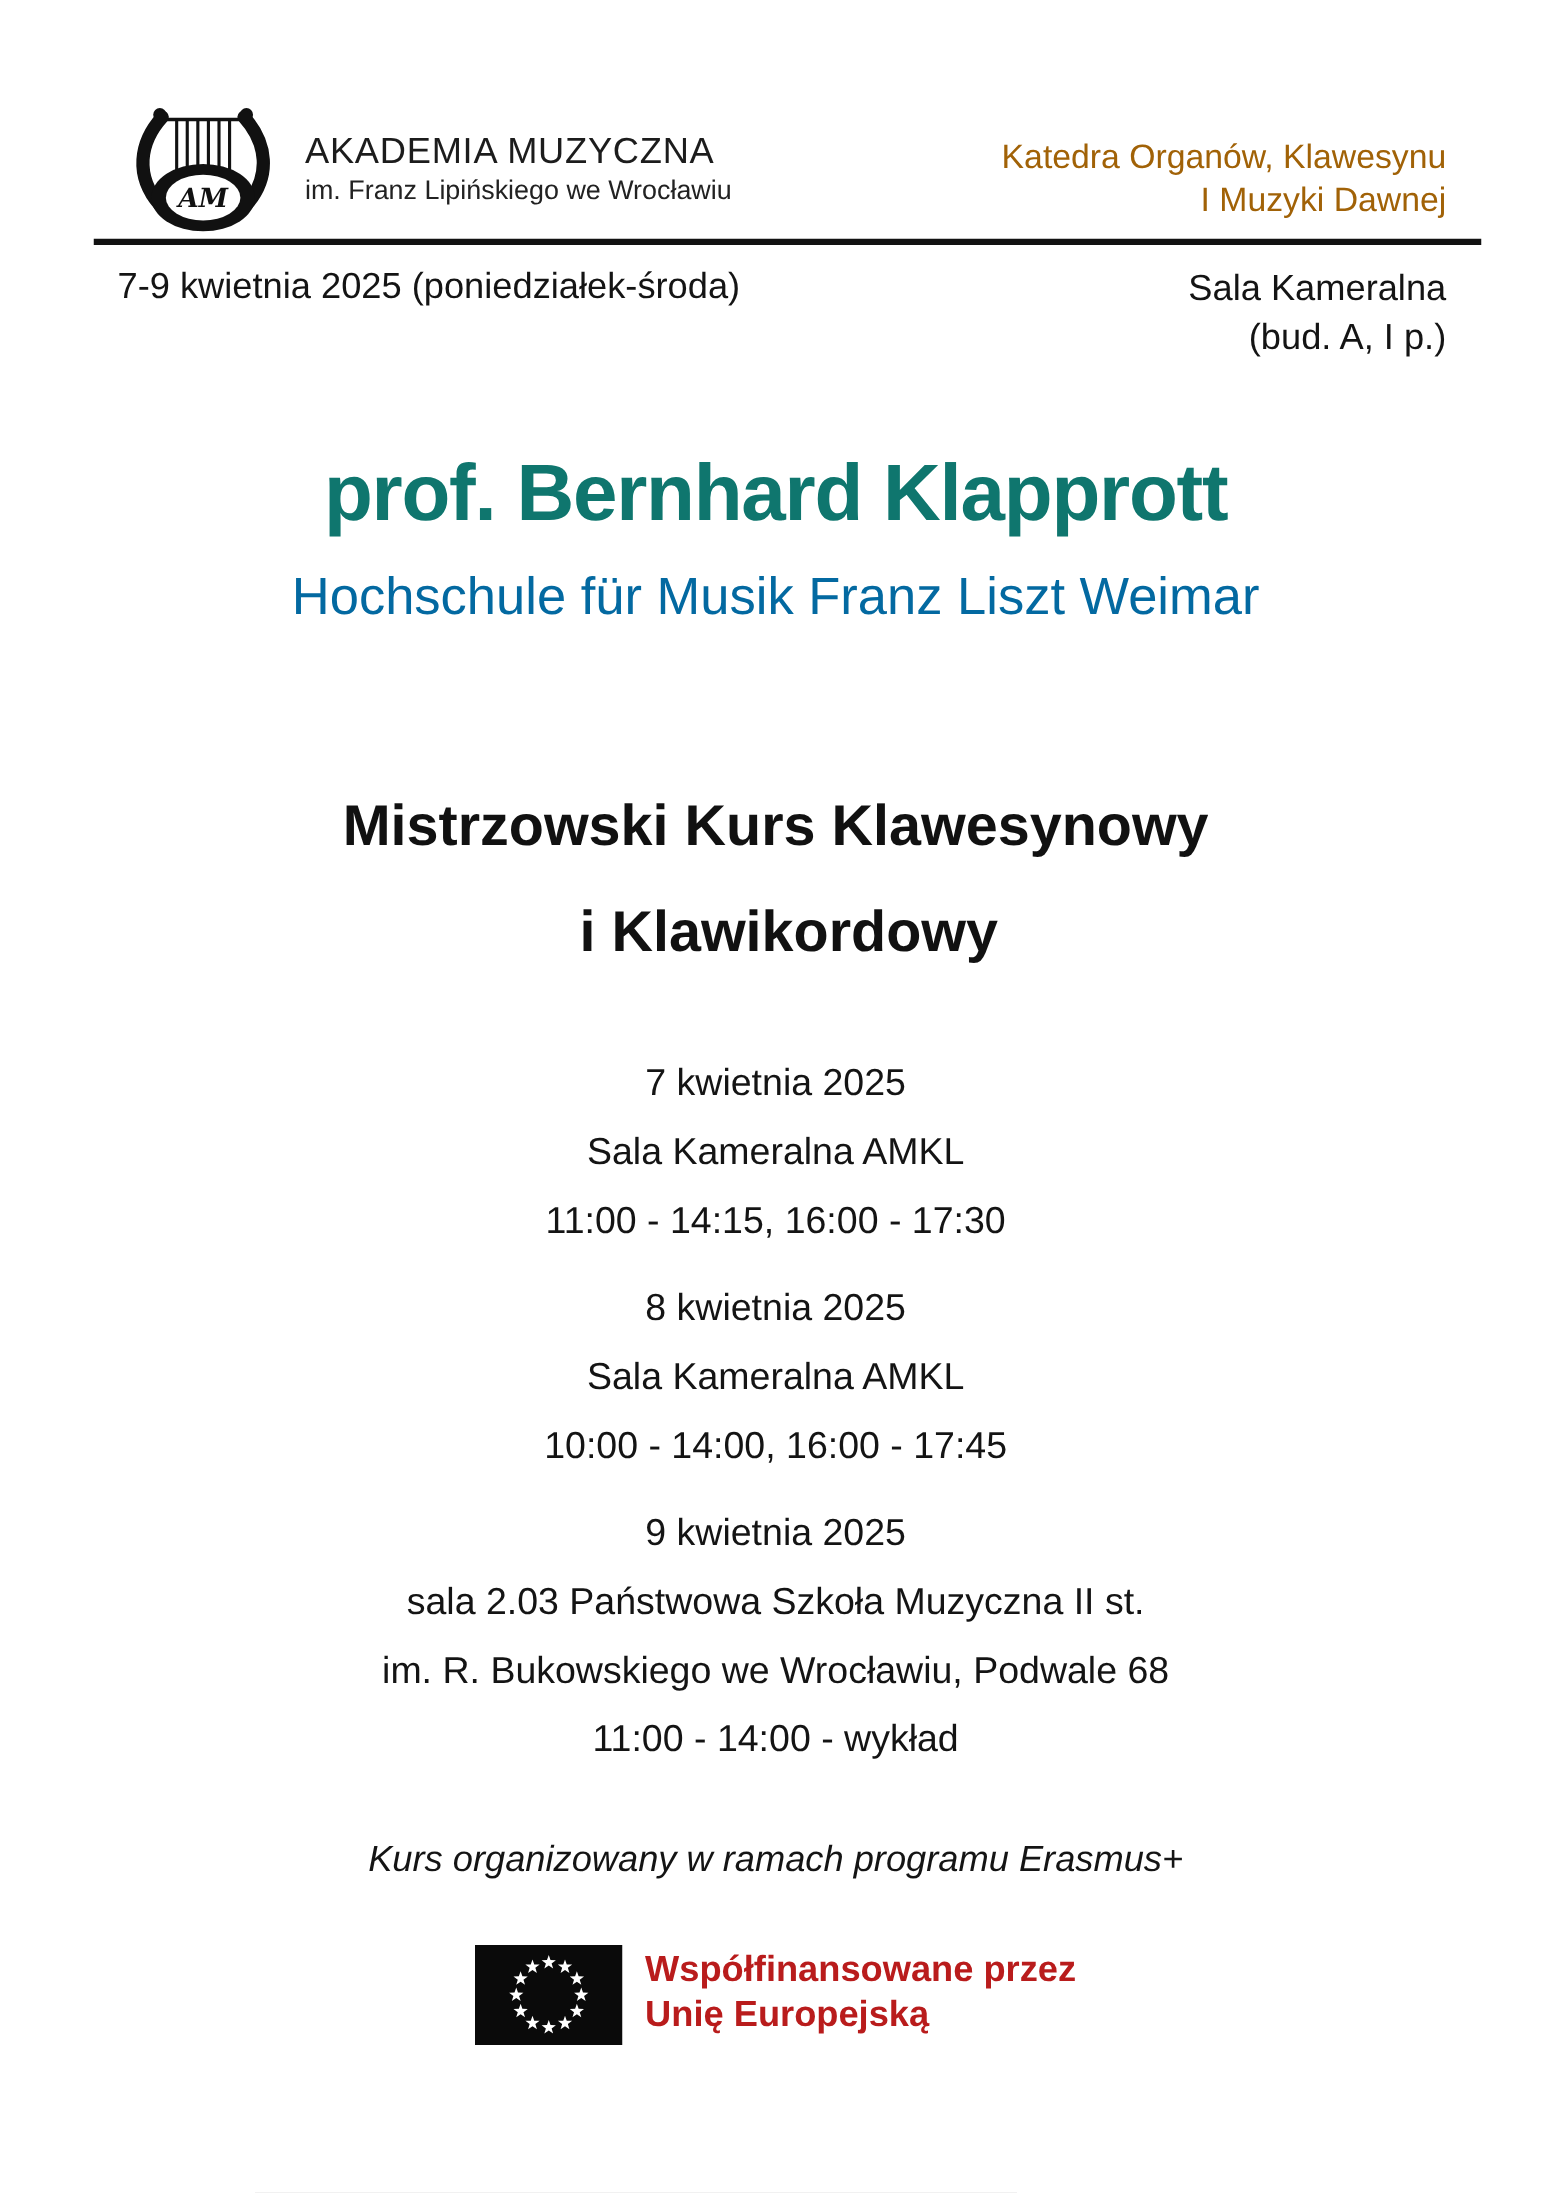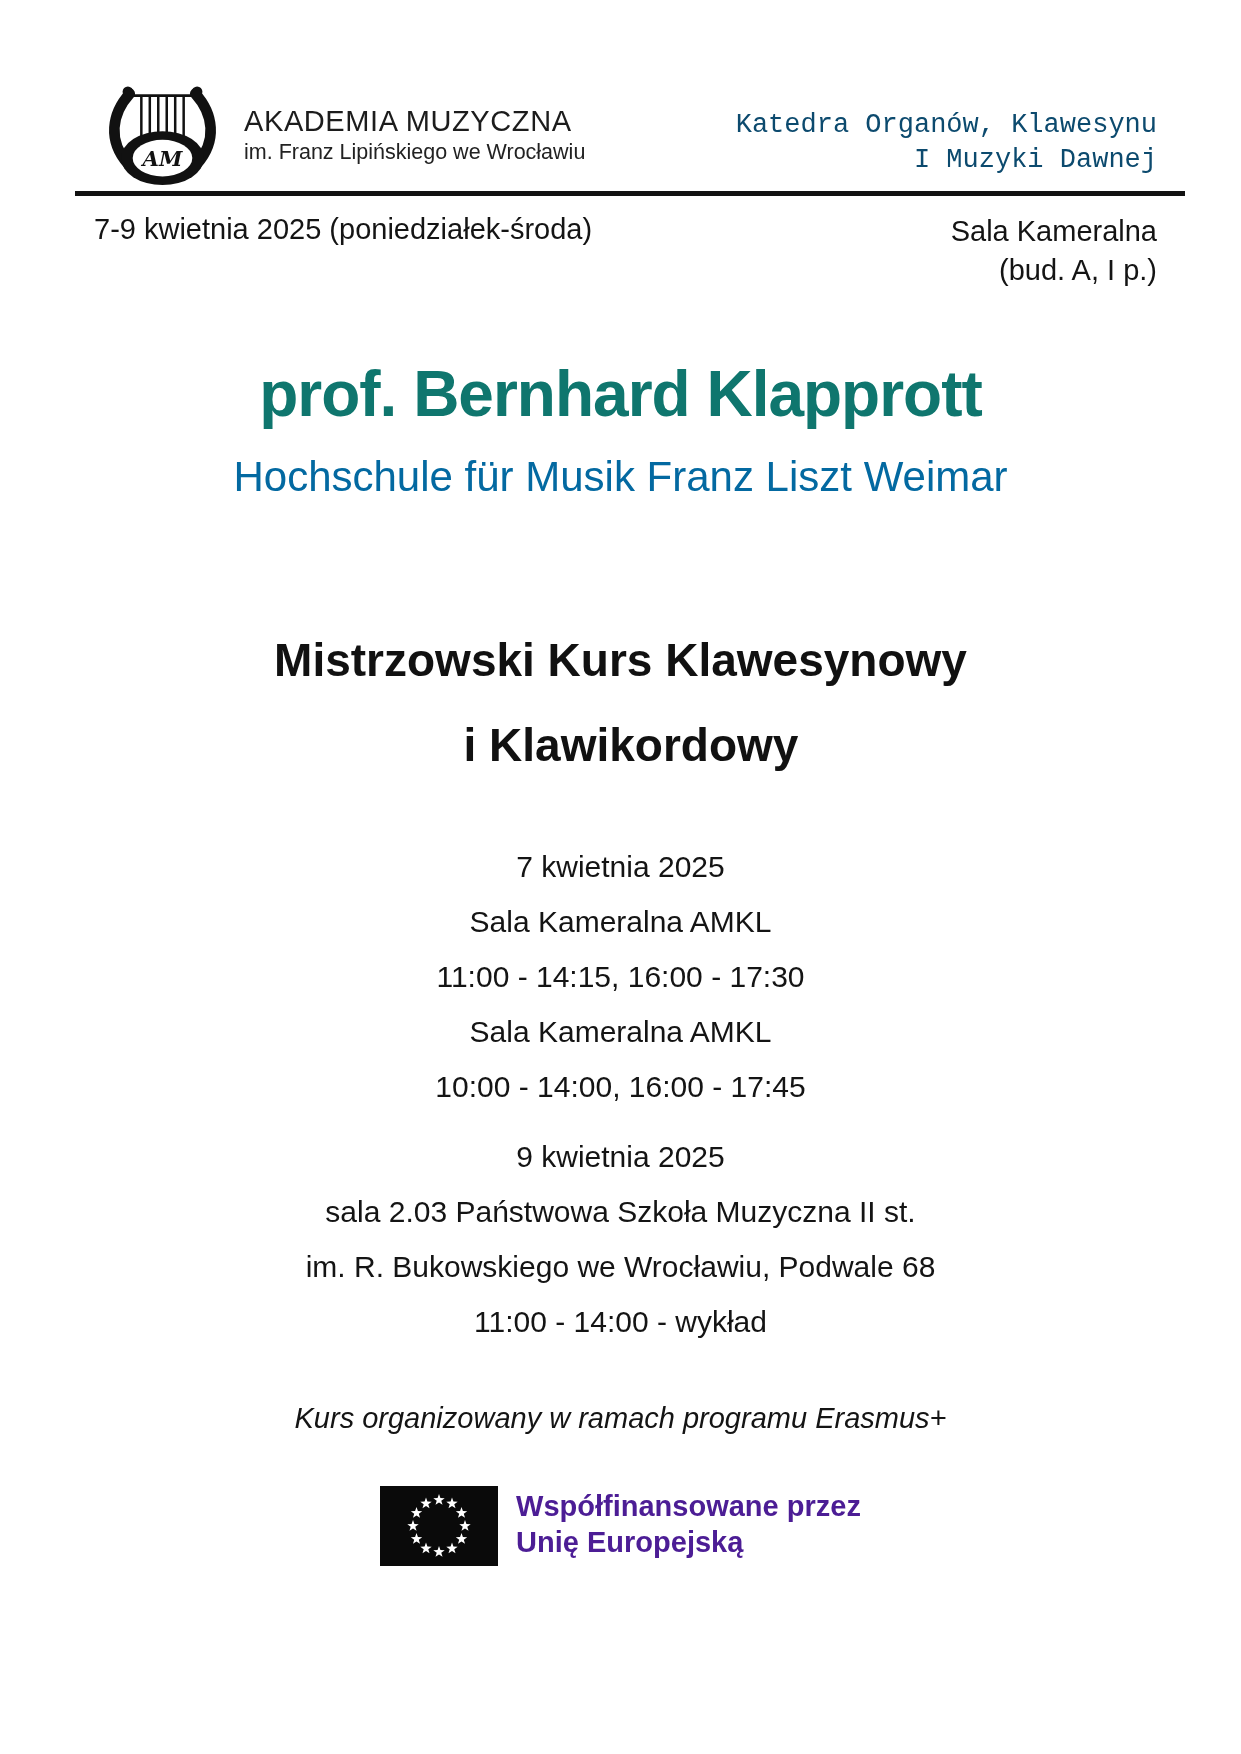--- a/index.html
+++ b/index.html
@@ -20,21 +20,21 @@
   .lyre{width:135px;height:101px;display:block;}
   .org-names{margin-top:20px;}
   .org-name{
     font-size:29px;letter-spacing:0.6px;line-height:32px;color:#1c1c1c;
   }
   .org-subname{
     font-size:21.5px;line-height:27px;color:#222;margin-top:2px;
   }
   .dept-block{
     position:absolute;right:84px;top:108px;
-    text-align:right;font-size:27px;line-height:35px;color:#0c4a6e;font-family:Liberation Mono, monospace;
+    text-align:right;font-size:27px;line-height:35px;color:#a16207;
   }
   .rule{
     position:absolute;left:75px;right:56px;top:191px;
     height:5px;background:#121212;
   }
   .date-row-left{
     position:absolute;left:94px;top:212px;
     font-size:29px;line-height:34px;color:#141414;
   }
   .venue-block{
@@ -71,21 +71,21 @@
   .erasmus-note{
     margin:67px 0 0 0;
     font-size:29px;line-height:29px;font-style:italic;color:#141414;text-align:center;
   }
   .eu-row{
     margin:53px 0 0 0;
     display:flex;justify-content:center;align-items:flex-start;gap:18px;
   }
   .eu-flag{width:118px;height:80px;display:block;}
   .eu-text{
-    text-align:left;font-weight:bold;font-size:29px;line-height:36px;color:#4c1d95;
+    text-align:left;font-weight:bold;font-size:29px;line-height:36px;color:#b91c1c;
     padding-top:2px;
   }
 </style>
 </head>
 <body>
 
 <div class="page">
 
   <div class="logo-block">
     <svg class="lyre" viewBox="0 0 140 105" aria-hidden="true">
@@ -132,20 +132,21 @@
     <div class="professor">prof. Bernhard Klapprott</div>
     <div class="institution">Hochschule für Musik Franz Liszt Weimar</div>
 
     <div class="course-line1">Mistrzowski Kurs Klawesynowy</div>
     <div class="course-line2">i Klawikordowy</div>
 
     <div class="sched-line sched-first">7 kwietnia 2025</div>
     <div class="sched-line">Sala Kameralna AMKL</div>
     <div class="sched-line">11:00 - 14:15, 16:00 - 17:30</div>
 
+    <div class="sched-line sched-gap">8 kwietnia 2025</div>
     <div class="sched-line">Sala Kameralna AMKL</div>
     <div class="sched-line">10:00 - 14:00, 16:00 - 17:45</div>
 
     <div class="sched-line sched-gap">9 kwietnia 2025</div>
     <div class="sched-line">sala 2.03 Państwowa Szkoła Muzyczna II st.</div>
     <div class="sched-line">im. R. Bukowskiego we Wrocławiu, Podwale 68</div>
     <div class="sched-line">11:00 - 14:00 - wykład</div>
 
     <div class="erasmus-note">Kurs organizowany w ramach programu Erasmus+</div>
 

